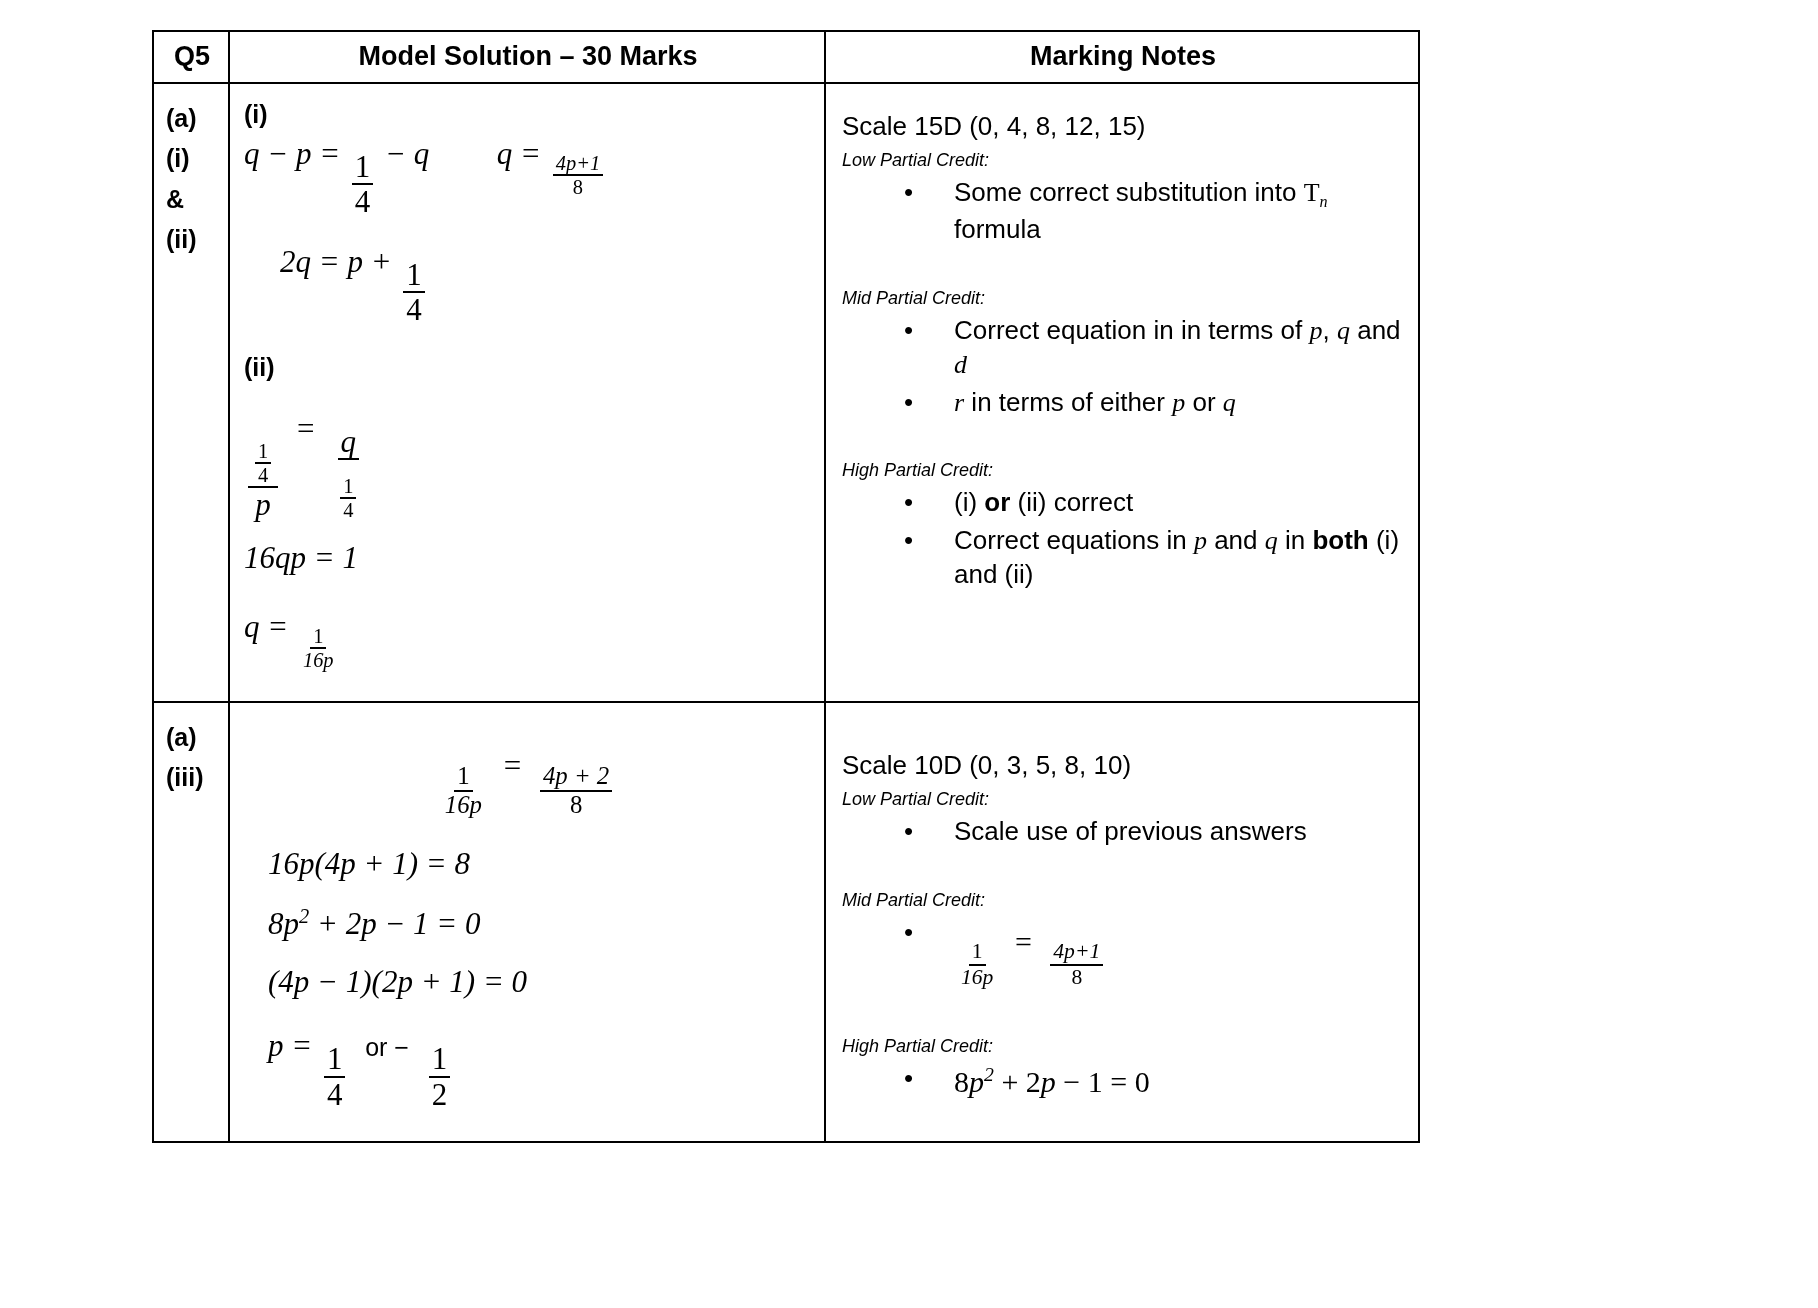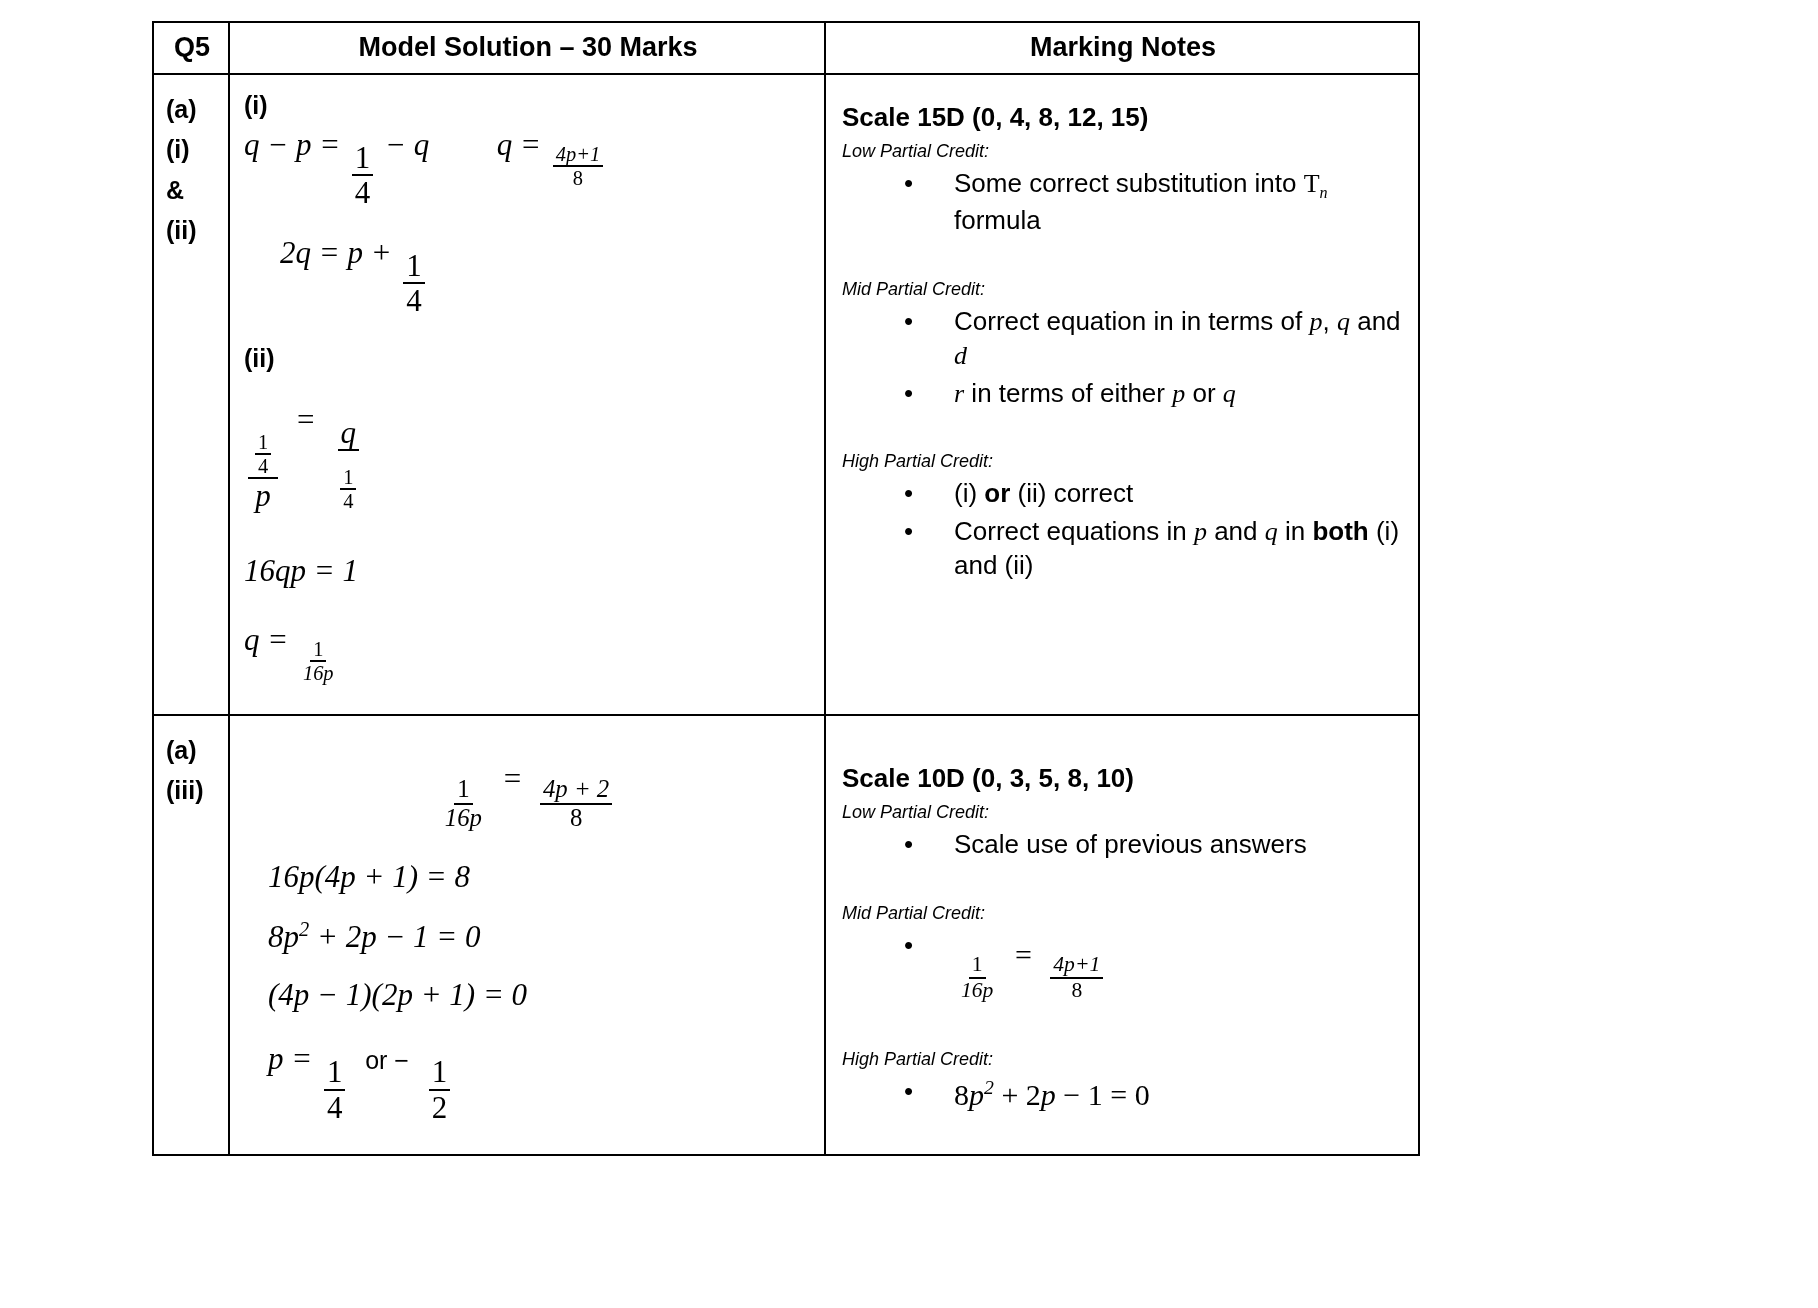--- a/index.html
+++ b/index.html
@@ -16,21 +16,21 @@
   }
   .page {
     position: relative;
     width: 1818px;
     height: 1308px;
     background: #ffffff;
   }
   table.scheme {
     position: absolute;
     left: 152px;
-    top: 21px;
+    top: 30px;
     width: 1266px;
     border-collapse: collapse;
     table-layout: fixed;
   }
   table.scheme td, table.scheme th {
     border: 2px solid #000000;
     vertical-align: top;
     padding: 0;
     background: #ffffff;
   }
@@ -112,21 +112,21 @@
   .pad-l2 { padding-left: 24px; }
 
   
   .notecell {
     padding: 26px 16px 16px 16px !important;
     font-size: 25px;
     line-height: 1.28;
   }
   .notecell.row2 { padding-top: 46px !important; }
   .scale {
-    font-weight: bold;
+    font-weight: normal;
     font-size: 26px;
     margin: 0 0 4px 0;
   }
   .credit {
     font-style: italic;
     font-size: 18px;
     margin: 6px 0 4px 0;
   }
   ul.bullets {
     list-style: none;
@@ -237,21 +237,21 @@
             <span class="num mi">q</span>
             <span class="den">
               <span class="frac sm">
                 <span class="num upr">1</span>
                 <span class="den upr">4</span>
               </span>
             </span>
           </span>
         </div>
 
-        <div class="math mline" style="margin-top:42px">
+        <div class="math mline" style="margin-top:20px">
           <span class="mi">16qp = 1</span>
         </div>
 
         <div class="math mline" style="margin-top:34px">
           <span class="mi">q =</span>
           <span class="frac sm">
             <span class="num upr">1</span>
             <span class="den mi">16p</span>
           </span>
         </div>

